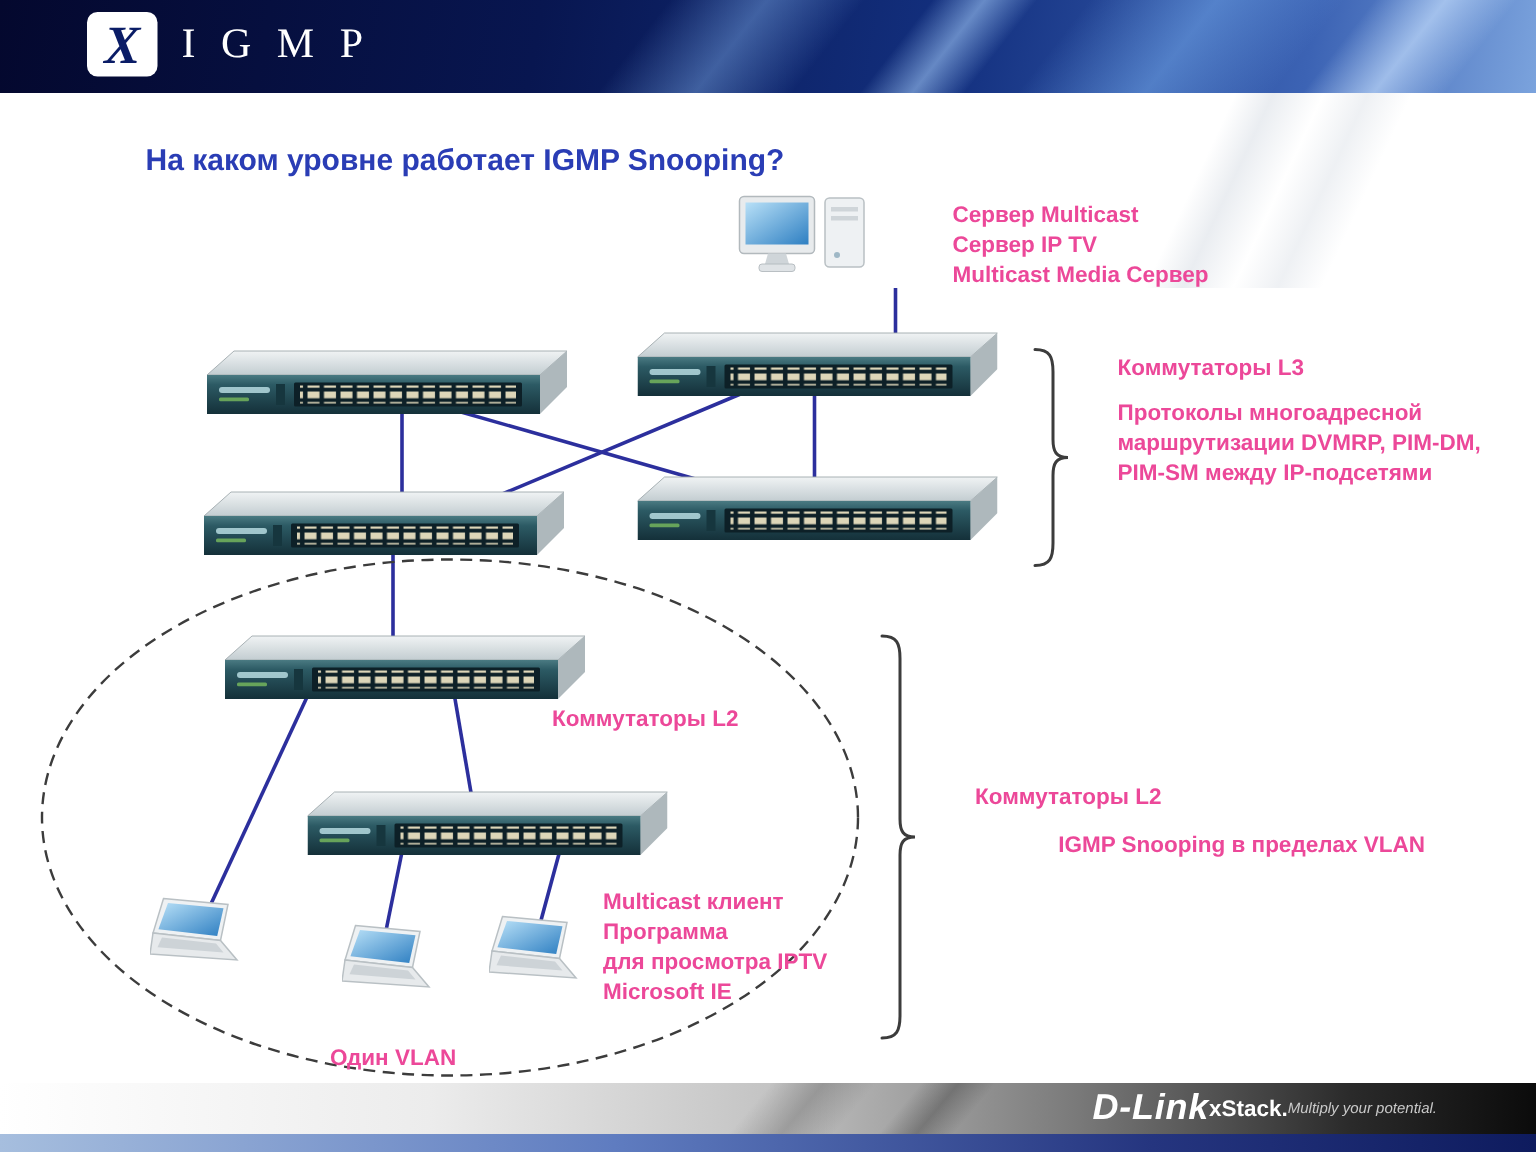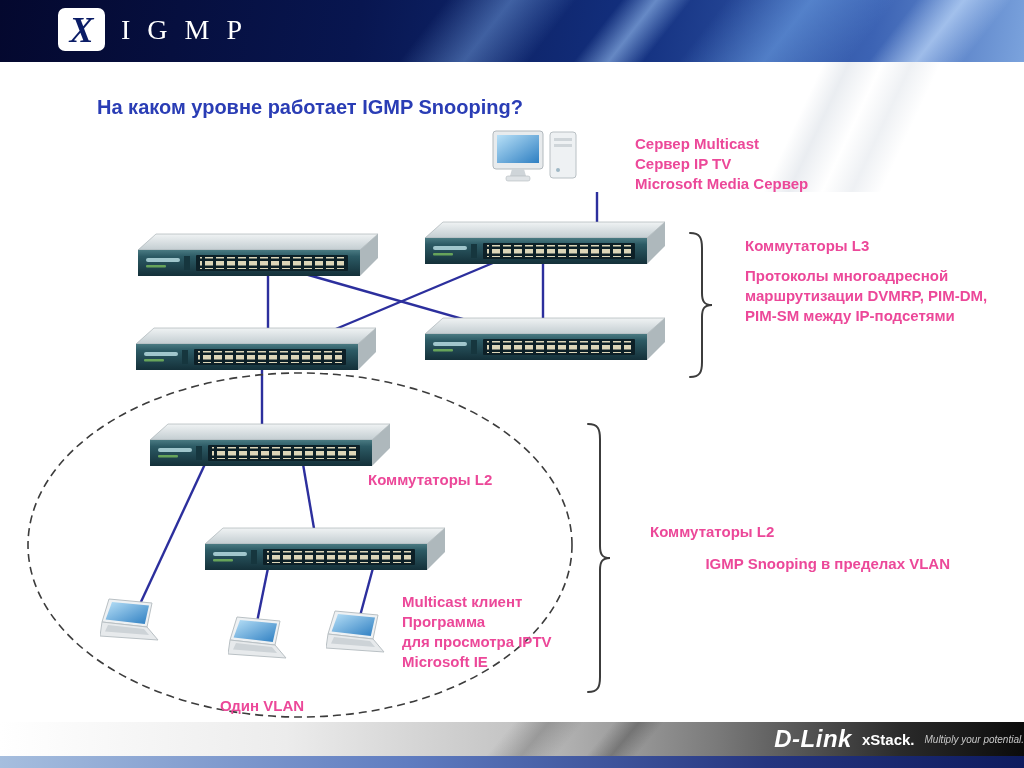--- a/index.html
+++ b/index.html
@@ -27,21 +27,21 @@
   .title{position:absolute;left:97px;top:96px;margin:0;font-size:20px;font-weight:bold;color:#2a3db5;}
 
   
   .diagram-svg{position:absolute;left:0;top:0;width:1024px;height:768px;pointer-events:none;}
   .lbl{position:absolute;color:#ec4899;font-weight:bold;font-size:15px;line-height:20px;}
   .lbl-l3-body{width:245px;}
   .lbl-l2-body{width:300px;text-align:right;}
 
   
   .footer{position:absolute;left:0;top:722px;width:1024px;height:34px;box-sizing:border-box;
-    display:flex;align-items:center;justify-content:flex-end;gap:10px;overflow:hidden;
+    display:flex;align-items:center;justify-content:flex-end;padding-right:66px;overflow:hidden;
     background:linear-gradient(90deg,#ffffff 0%,#ececec 28%,#c4c4c4 50%,#7a7a7a 70%,#2a2a2a 88%,#0b0b0b 100%);}
   .fshard{position:absolute;top:0;height:100%;transform:skewX(-40deg);}
   .f1{left:500px;width:70px;background:linear-gradient(90deg,rgba(90,90,90,0),rgba(90,90,90,.35),rgba(90,90,90,0));}
   .f2{left:600px;width:50px;background:linear-gradient(90deg,rgba(60,60,60,0),rgba(60,60,60,.4),rgba(60,60,60,0));}
   .dlink{position:relative;color:#fff;font-weight:bold;font-style:italic;font-size:24px;letter-spacing:.5px;}
   .xstack{position:relative;color:#fff;font-weight:bold;font-size:15px;}
   .tagline{position:relative;color:#c9c9c9;font-size:10px;font-style:italic;}
   .strip{position:absolute;left:0;top:756px;width:1024px;height:12px;
     background:linear-gradient(90deg,#a6bede 0%,#5f7cc0 40%,#25357f 75%,#0e1b5e 100%);}
 </style>
@@ -141,21 +141,21 @@
     <use href="#laptop" x="228" y="616" width="64" height="50"></use>
     <use href="#laptop" x="326" y="610" width="64" height="50"></use>
 
     <path fill="none" stroke="#3c3c3c" stroke-width="2" stroke-linecap="round" d="M690,233 C700,233 702,238 702,248 L702,293 C702,301 704,305 712,305 C704,305 702,309 702,317 L702,362 C702,372 700,377 690,377"></path>
     <path fill="none" stroke="#3c3c3c" stroke-width="2" stroke-linecap="round" d="M588,424 C598,424 600,429 600,439 L600,546 C600,554 602,558 610,558 C602,558 600,562 600,570 L600,677 C600,687 598,692 588,692"></path>
   </svg>
 
   <div class="lbl" style="left:635px;top:134px;">
     <div>Сервер Multicast</div>
     <div>Сервер IP TV</div>
-    <div>Microsoft Media Сервер</div>
+    <div>Multicast Media Сервер</div>
   </div>
 
   <div class="lbl" style="left:745px;top:236px;">Коммутаторы L3</div>
   <div class="lbl lbl-l3-body" style="left:745px;top:266px;">Протоколы многоадресной маршрутизации  DVMRP, PIM-DM, PIM-SM между IP-подсетями</div>
 
   <div class="lbl" style="left:368px;top:470px;">Коммутаторы L2</div>
 
   <div class="lbl" style="left:650px;top:522px;">Коммутаторы L2</div>
   <div class="lbl lbl-l2-body" style="left:650px;top:554px;">IGMP Snooping в пределах VLAN</div>
 

